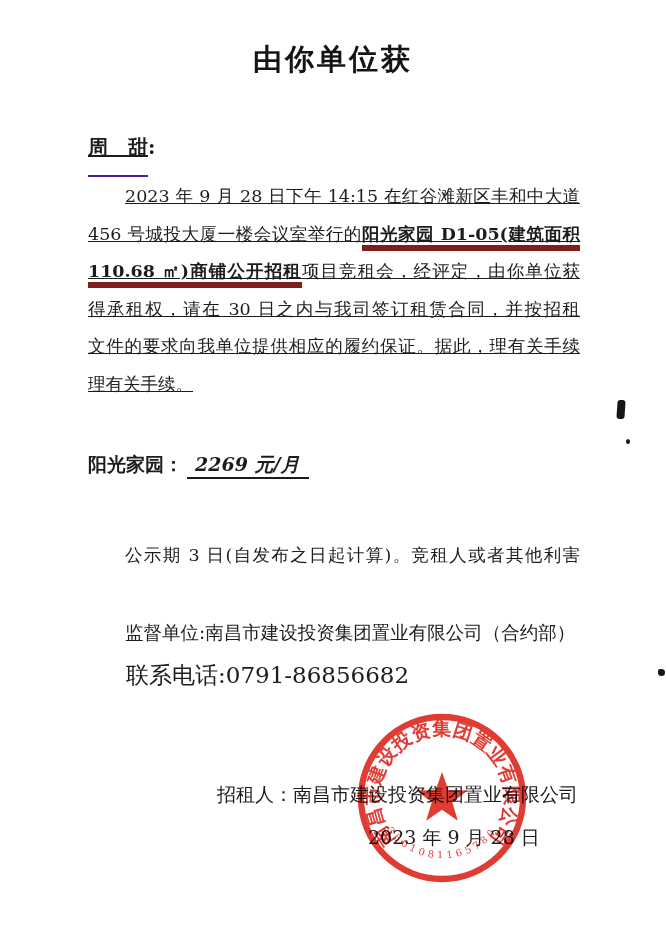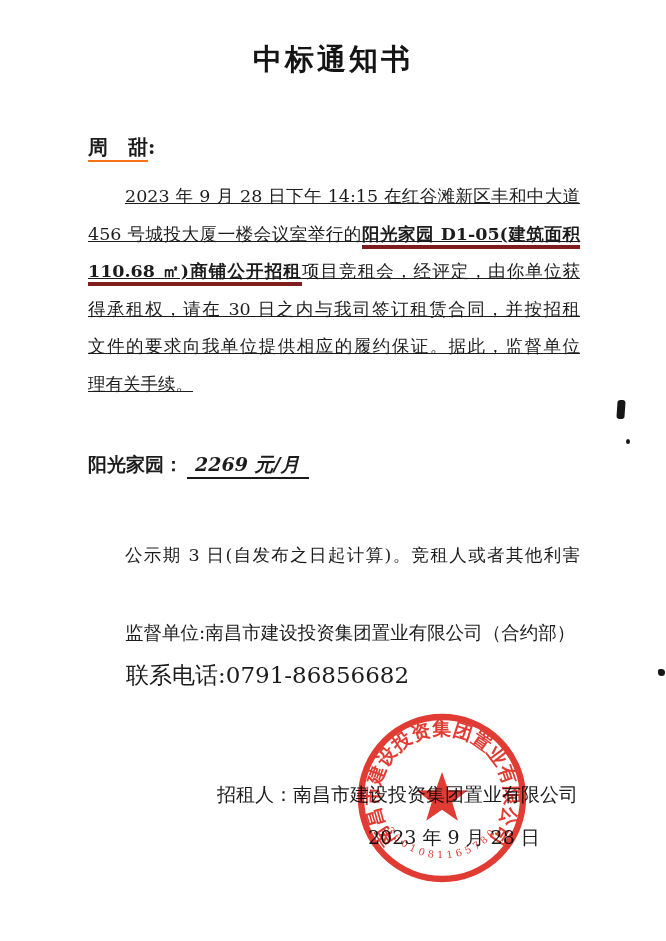--- a/index.html
+++ b/index.html
@@ -11,32 +11,32 @@
   }
   .doc-title{
     position:absolute;top:40px;left:0;width:666px;
     text-align:center;font-size:29px;font-weight:700;letter-spacing:3px;
     color:#141414;
   }
   .addressee{
     position:absolute;left:88px;top:134px;font-size:20px;font-weight:700;
     white-space:pre;
   }
-  .addressee .uline{border-bottom:2px solid #f97316;padding-bottom:1px;}
+  .addressee .uline{border-bottom:2px solid #4c1d95;padding-bottom:16px;text-decoration:underline;}
   .para{
     position:absolute;left:88px;width:492px;font-size:17.5px;
   }
   .para1{top:178px;}
   .para2{top:536px;}
   .para1 .line{line-height:37.5px;height:37.5px;text-decoration:underline;}
   .para2 .line{line-height:38px;height:38px;}
   .line{display:block;white-space:normal;}
   .line.just{text-align:justify;text-align-last:justify;text-justify:inter-character;}
   .line.ind{text-indent:37px;}
-  .line .bu{font-weight:700;border-bottom:4px solid #7f1d1d;padding-bottom:1px;}
+  .line .bu{font-weight:700;border-bottom:6px solid #7f1d1d;padding-bottom:1px;}
   .result-line{
     position:absolute;left:88px;top:452px;font-size:19px;font-weight:700;
     white-space:pre;
   }
   .result-line .value{
     border-bottom:2px solid #1c1c1c;padding:0 10px 2px 8px;margin-left:4px;font-style:italic;
   }
   .supervisor-line{position:absolute;left:125px;top:620px;font-size:18.5px;white-space:pre;}
   .phone-line{position:absolute;left:126px;top:660px;font-size:23px;white-space:pre;}
   .signature-line{position:absolute;left:217px;top:782px;font-size:19px;white-space:pre;}
@@ -53,30 +53,30 @@
   .speck{position:absolute;background:#161616;border-radius:2px;}
   .speck1{left:617px;top:400px;width:8px;height:19px;transform:rotate(4deg);border-radius:3px;}
   .speck2{left:626px;top:439px;width:4px;height:5px;border-radius:50%;}
   .speck3{left:658px;top:669px;width:7px;height:7px;border-radius:2px 50% 50% 50%;}
 </style>
 </head>
 <body>
 
 <div class="page">
 
-  <div class="doc-title">中标通知书</div>
+  <div class="doc-title">由你单位获</div>
 
   <div class="addressee"><span class="uline">周　甜</span><span>:</span></div>
 
   <div class="para para1">
       <div class="line just ind"><span>2023 年 9 月 28 日下午 14:15 在红谷滩新区丰和中大道</span></div>
       <div class="line just"><span>456 号城投大厦一楼会议室举行的</span><span class="bu">阳光家园 D1-05(建筑面积</span></div>
       <div class="line just"><span class="bu">110.68 ㎡)商铺公开招租</span><span>项目竞租会，经评定，由你单位获</span></div>
       <div class="line just"><span>得承租权，请在 30 日之内与我司签订租赁合同，并按招租</span></div>
-      <div class="line just"><span>文件的要求向我单位提供相应的履约保证。据此，监督单位</span></div>
+      <div class="line just"><span>文件的要求向我单位提供相应的履约保证。据此，理有关手续</span></div>
       <div class="line"><span>理有关手续。</span></div>
     </div>
 
   <div class="result-line"><span>阳光家园：</span><span class="value">2269 元/月</span></div>
 
   <div class="para para2">
       <div class="line just ind"><span>公示期 3 日(自发布之日起计算)。竞租人或者其他利害</span></div>
     </div>
 
   <div class="supervisor-line">监督单位:南昌市建设投资集团置业有限公司（合约部）</div>

